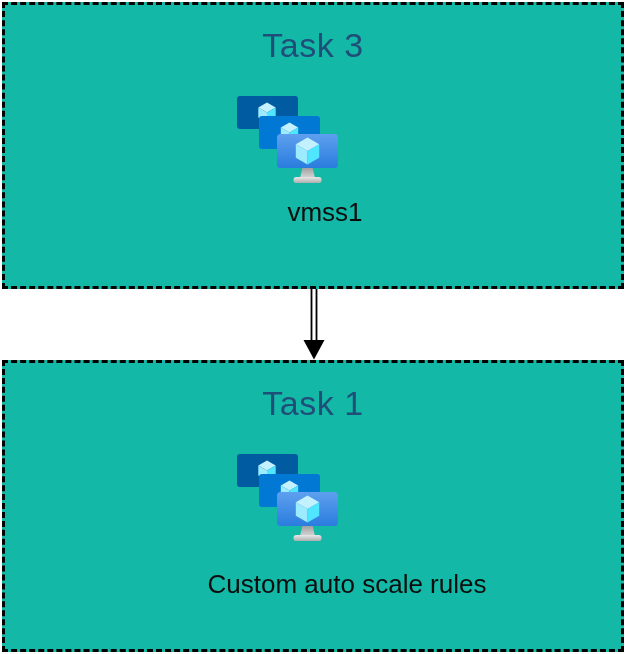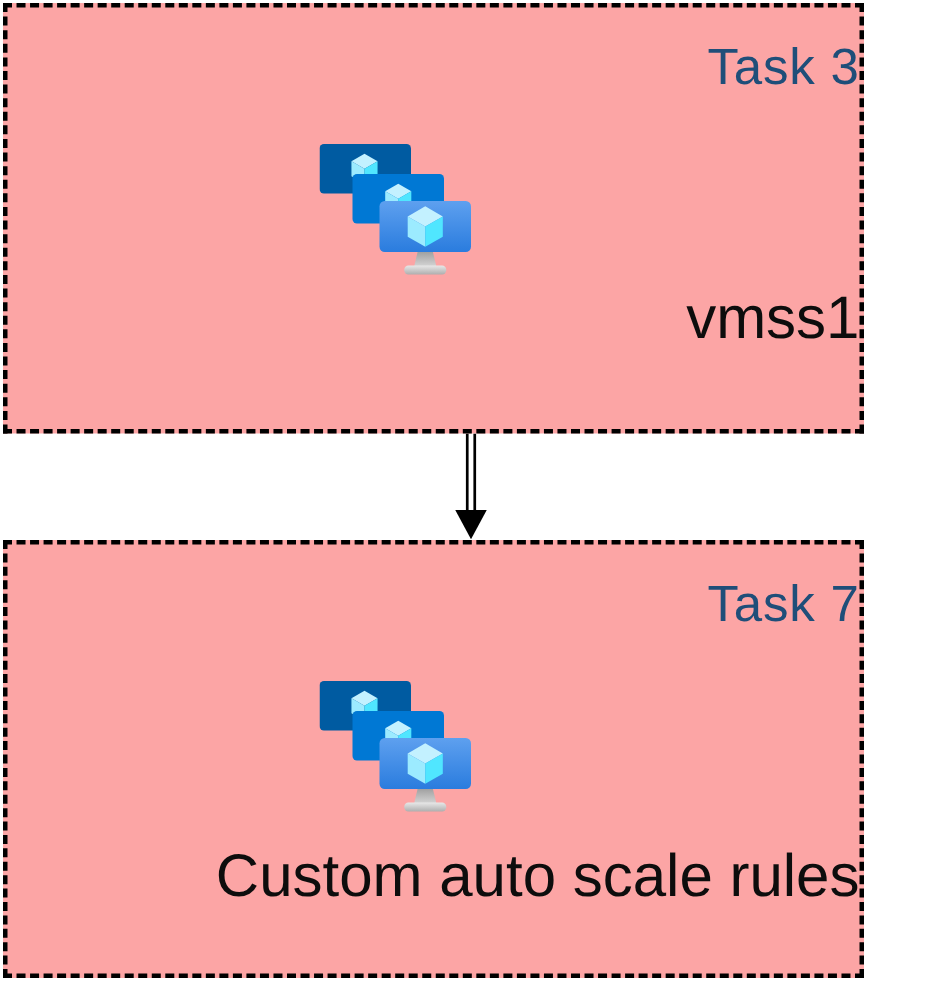--- a/index.html
+++ b/index.html
@@ -1,36 +1,36 @@
 <!DOCTYPE html>
 <html><head>
 <meta charset="utf-8">
 <style>
   html, body { margin:0; padding:0; background:#ffffff; }
   .canvas {
     position:relative; width:628px; height:654px; background:#ffffff;
     font-family:"Liberation Sans", sans-serif; overflow:hidden;
   }
   .task-box {
-    position:absolute; left:2px; width:574px; box-sizing:border-box;
-    background:#fca5a5; border:3px dashed #000000; text-align:right;
+    position:absolute; left:2px; width:622px; box-sizing:border-box;
+    background:#14b8a6; border:3px dashed #000000; text-align:center;
   }
   .task-box.top    { top:2px;   height:287px; }
   .task-box.bottom { top:360px; height:292px; }
   .task-title {
     margin-top:20px; font-size:34px; line-height:41px;
     color:#1F4E79; letter-spacing:0.5px;
   }
   .icon-wrap {
     margin-top:30px; height:88px;
     display:flex; justify-content:center;
     transform:translateX(-26px);
   }
   .caption {
-    font-size:40px; line-height:41px; color:#0D0D0D;padding-left:24px;
+    font-size:26px; line-height:41px; color:#0D0D0D;padding-left:24px;
   }
   .task-box.top .caption-block    { margin-top:8px; }
   .task-box.bottom .caption-block { margin-top:22px;margin-left:44px; }
   .connector {
     position:absolute; left:301px; top:289px; width:26px; height:71px;
   }
 </style>
 </head>
 <body>
 
@@ -81,21 +81,21 @@
 
   <div class="connector">
     <svg width="26" height="71" viewBox="0 0 26 71" aria-hidden="true">
       <line x1="10.5" y1="0" x2="10.5" y2="53" stroke="#000000" stroke-width="1.8"></line>
       <line x1="15.5" y1="0" x2="15.5" y2="53" stroke="#000000" stroke-width="1.8"></line>
       <polygon points="2.5,51 23.5,51 13,70.5" fill="#000000"></polygon>
     </svg>
   </div>
 
   <div class="task-box bottom">
-    <div class="task-title">Task 7</div>
+    <div class="task-title">Task 1</div>
     <div class="icon-wrap">
       <svg width="101" height="88" viewBox="0 0 101 88" aria-hidden="true">
 
         <polygon points="65.5,71.5 75.5,71.5 78,82 63,82" fill="url(#neckGrad)"></polygon>
         <rect x="56.5" y="81" width="28" height="6" rx="2.8" fill="url(#baseGrad)"></rect>
 
         <rect x="0" y="0" width="61" height="33" rx="3" fill="#005BA1"></rect>
         <polygon points="30,6.5 38.7,11.5 30,16.5 21.3,11.5" fill="#C3F1FF"></polygon>
         <polygon points="21.3,11.5 30,16.5 30,26.5 21.3,21.5" fill="#9CEBFF"></polygon>
         <polygon points="38.7,11.5 38.7,21.5 30,26.5 30,16.5" fill="#50E6FF"></polygon>

